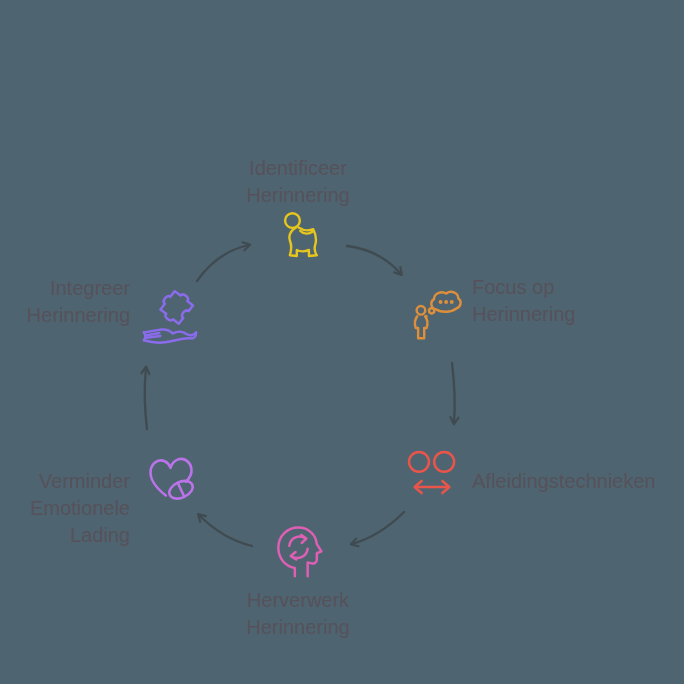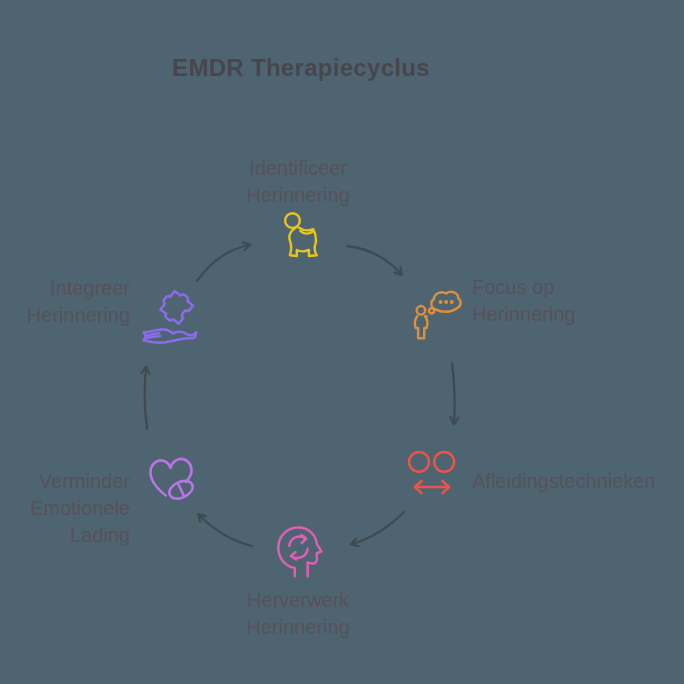--- a/index.html
+++ b/index.html
@@ -34,21 +34,20 @@
     fill: none;
   }
   .arrows { position: absolute; left: 0; top: 0; }
   .arrows path { fill: none; }
 </style>
 </head>
 <body>
 
 <div class="stage" style="background-color: rgb(78, 100, 112);">
 
-  <div class="page-title" style="color: rgb(71, 70, 76);">EMDR Therapiecyclus</div>
 
   <svg class="arrows" width="684" height="684" viewBox="0 0 684 684">
     <defs>
       <marker id="ah" viewBox="0 0 10 10" refX="7" refY="5" markerWidth="5.5" markerHeight="5.5" orient="auto">
         <path d="M2.5,1.8 L8,5 L2.5,8.2" fill="none" stroke-width="1.7" stroke-linecap="round" stroke-linejoin="round" stroke="#404b51"></path>
       </marker>
     </defs>
     <g stroke-width="2.3" stroke-linecap="round" stroke="#404b51">
       <path d="M197,281 Q217,252 249,245" marker-end="url(#ah)"></path>
       <path d="M347,246 Q380,250 401,274" marker-end="url(#ah)"></path>

